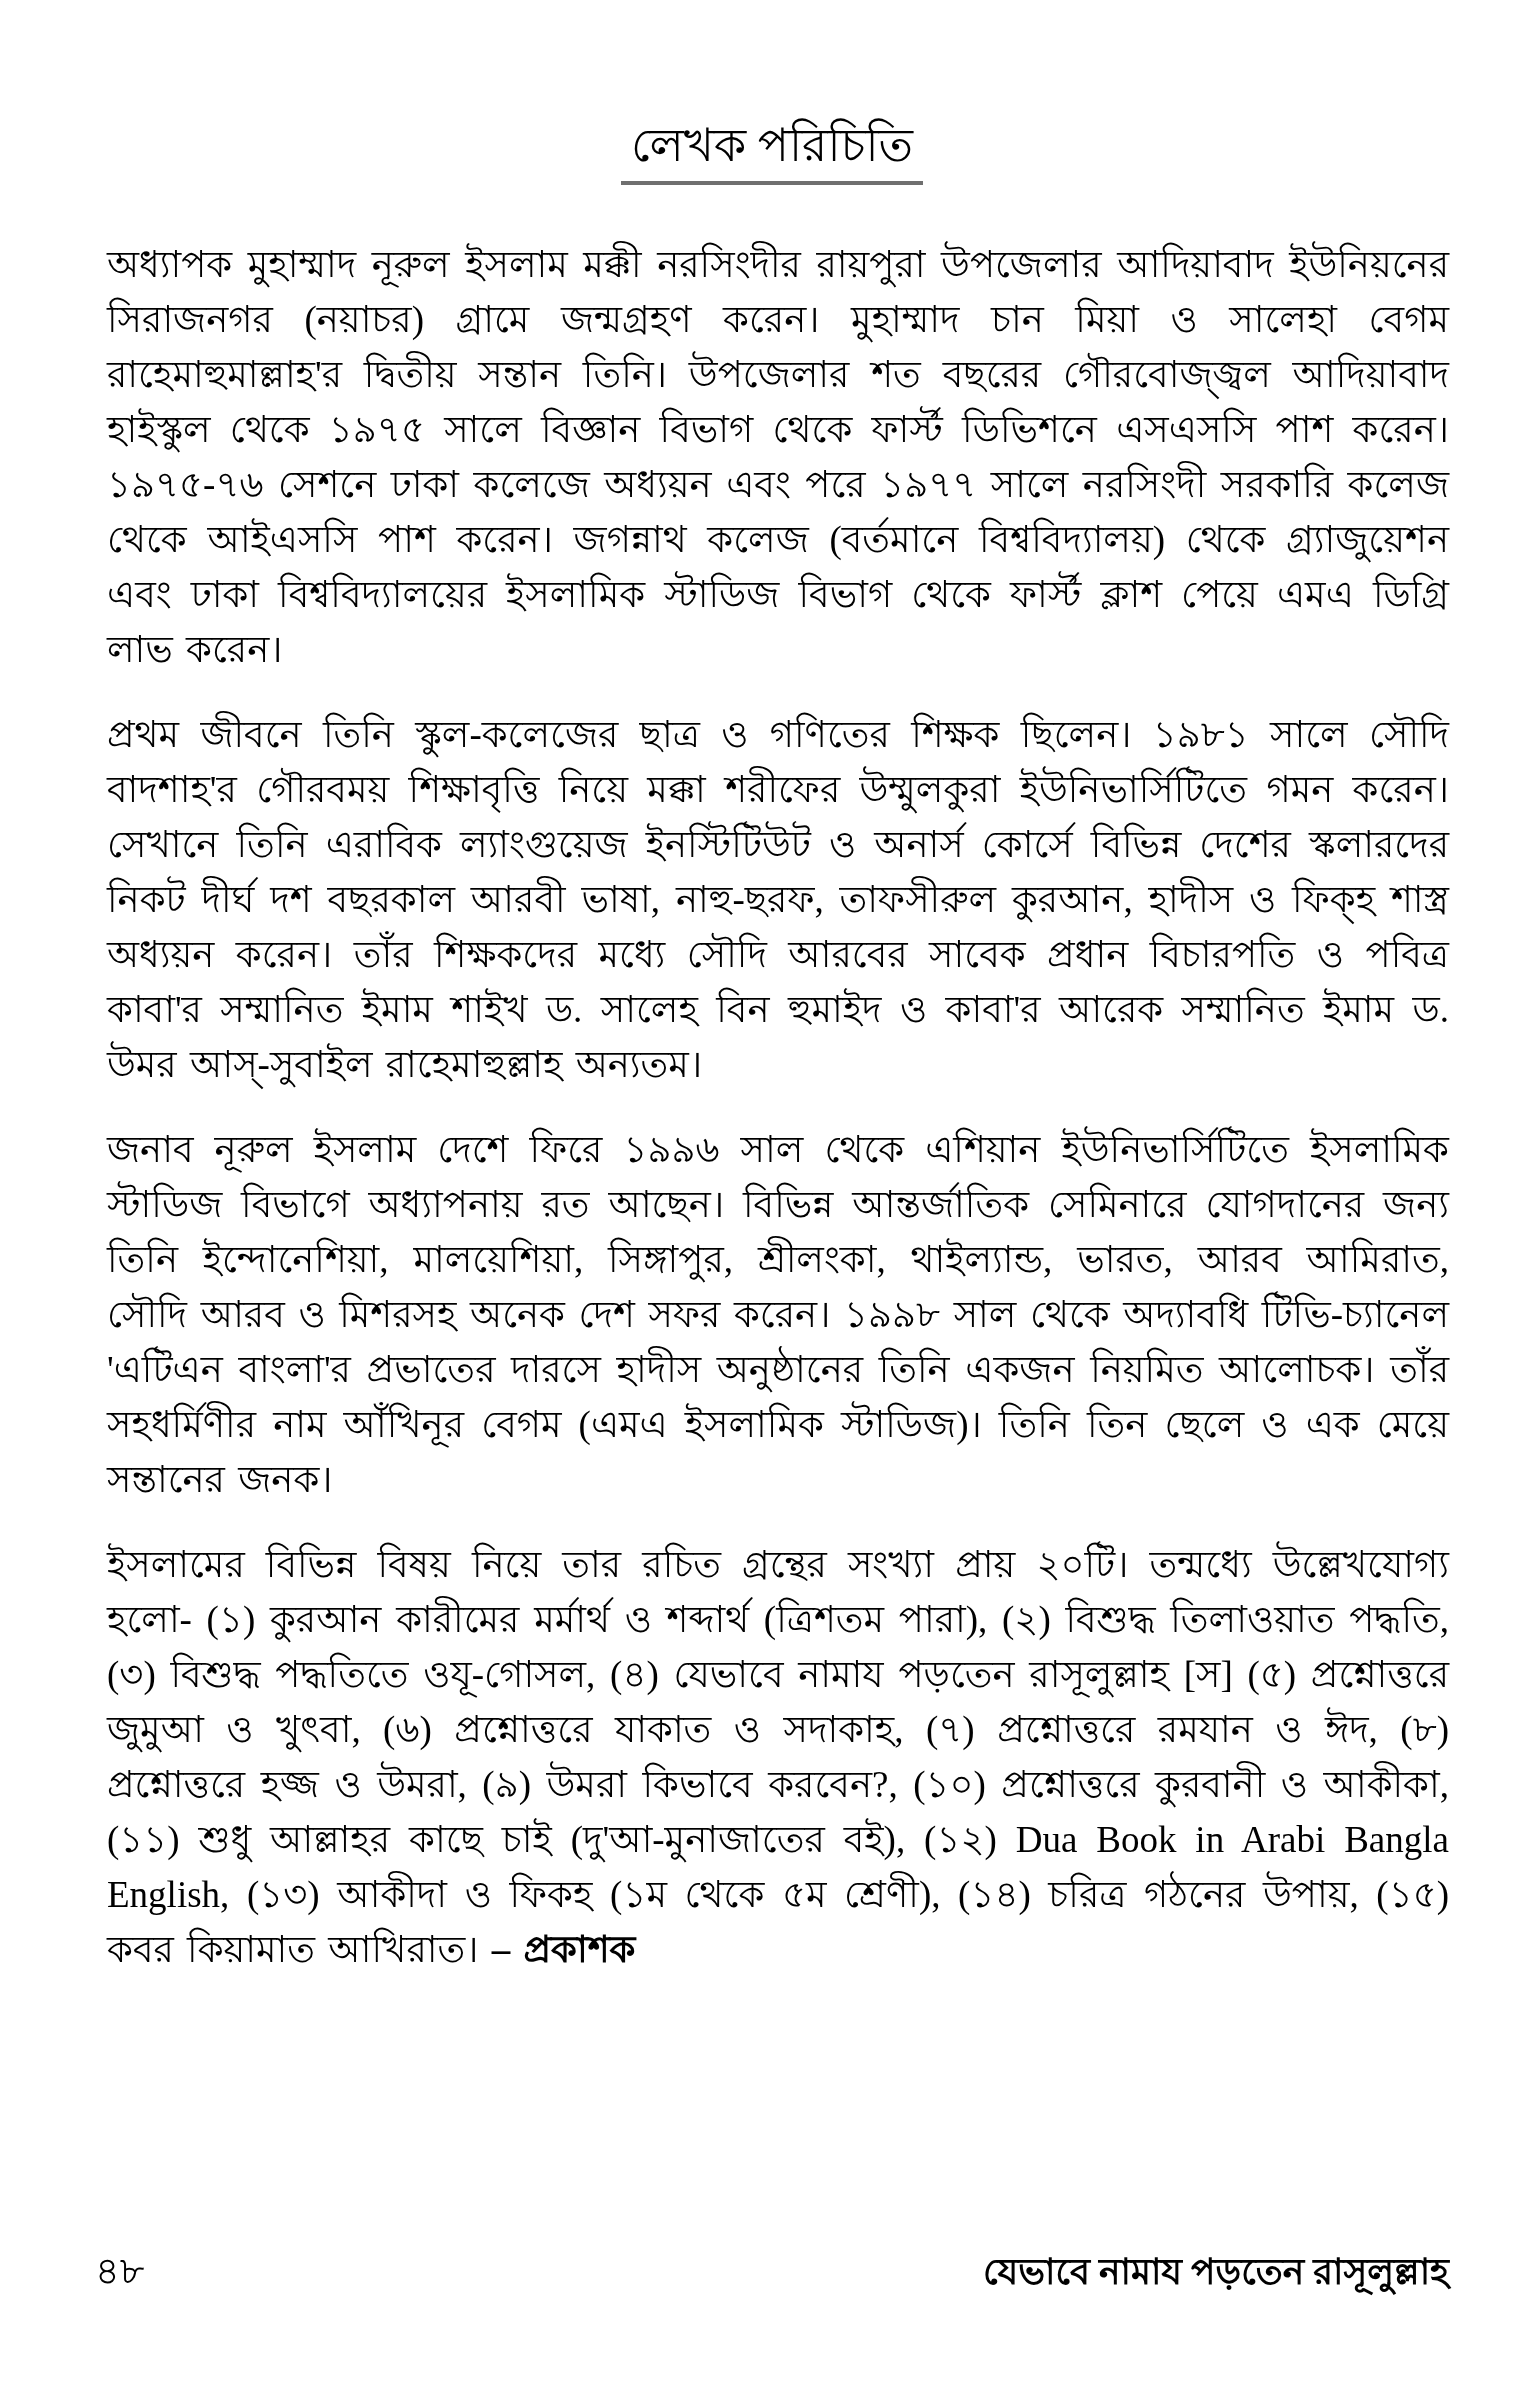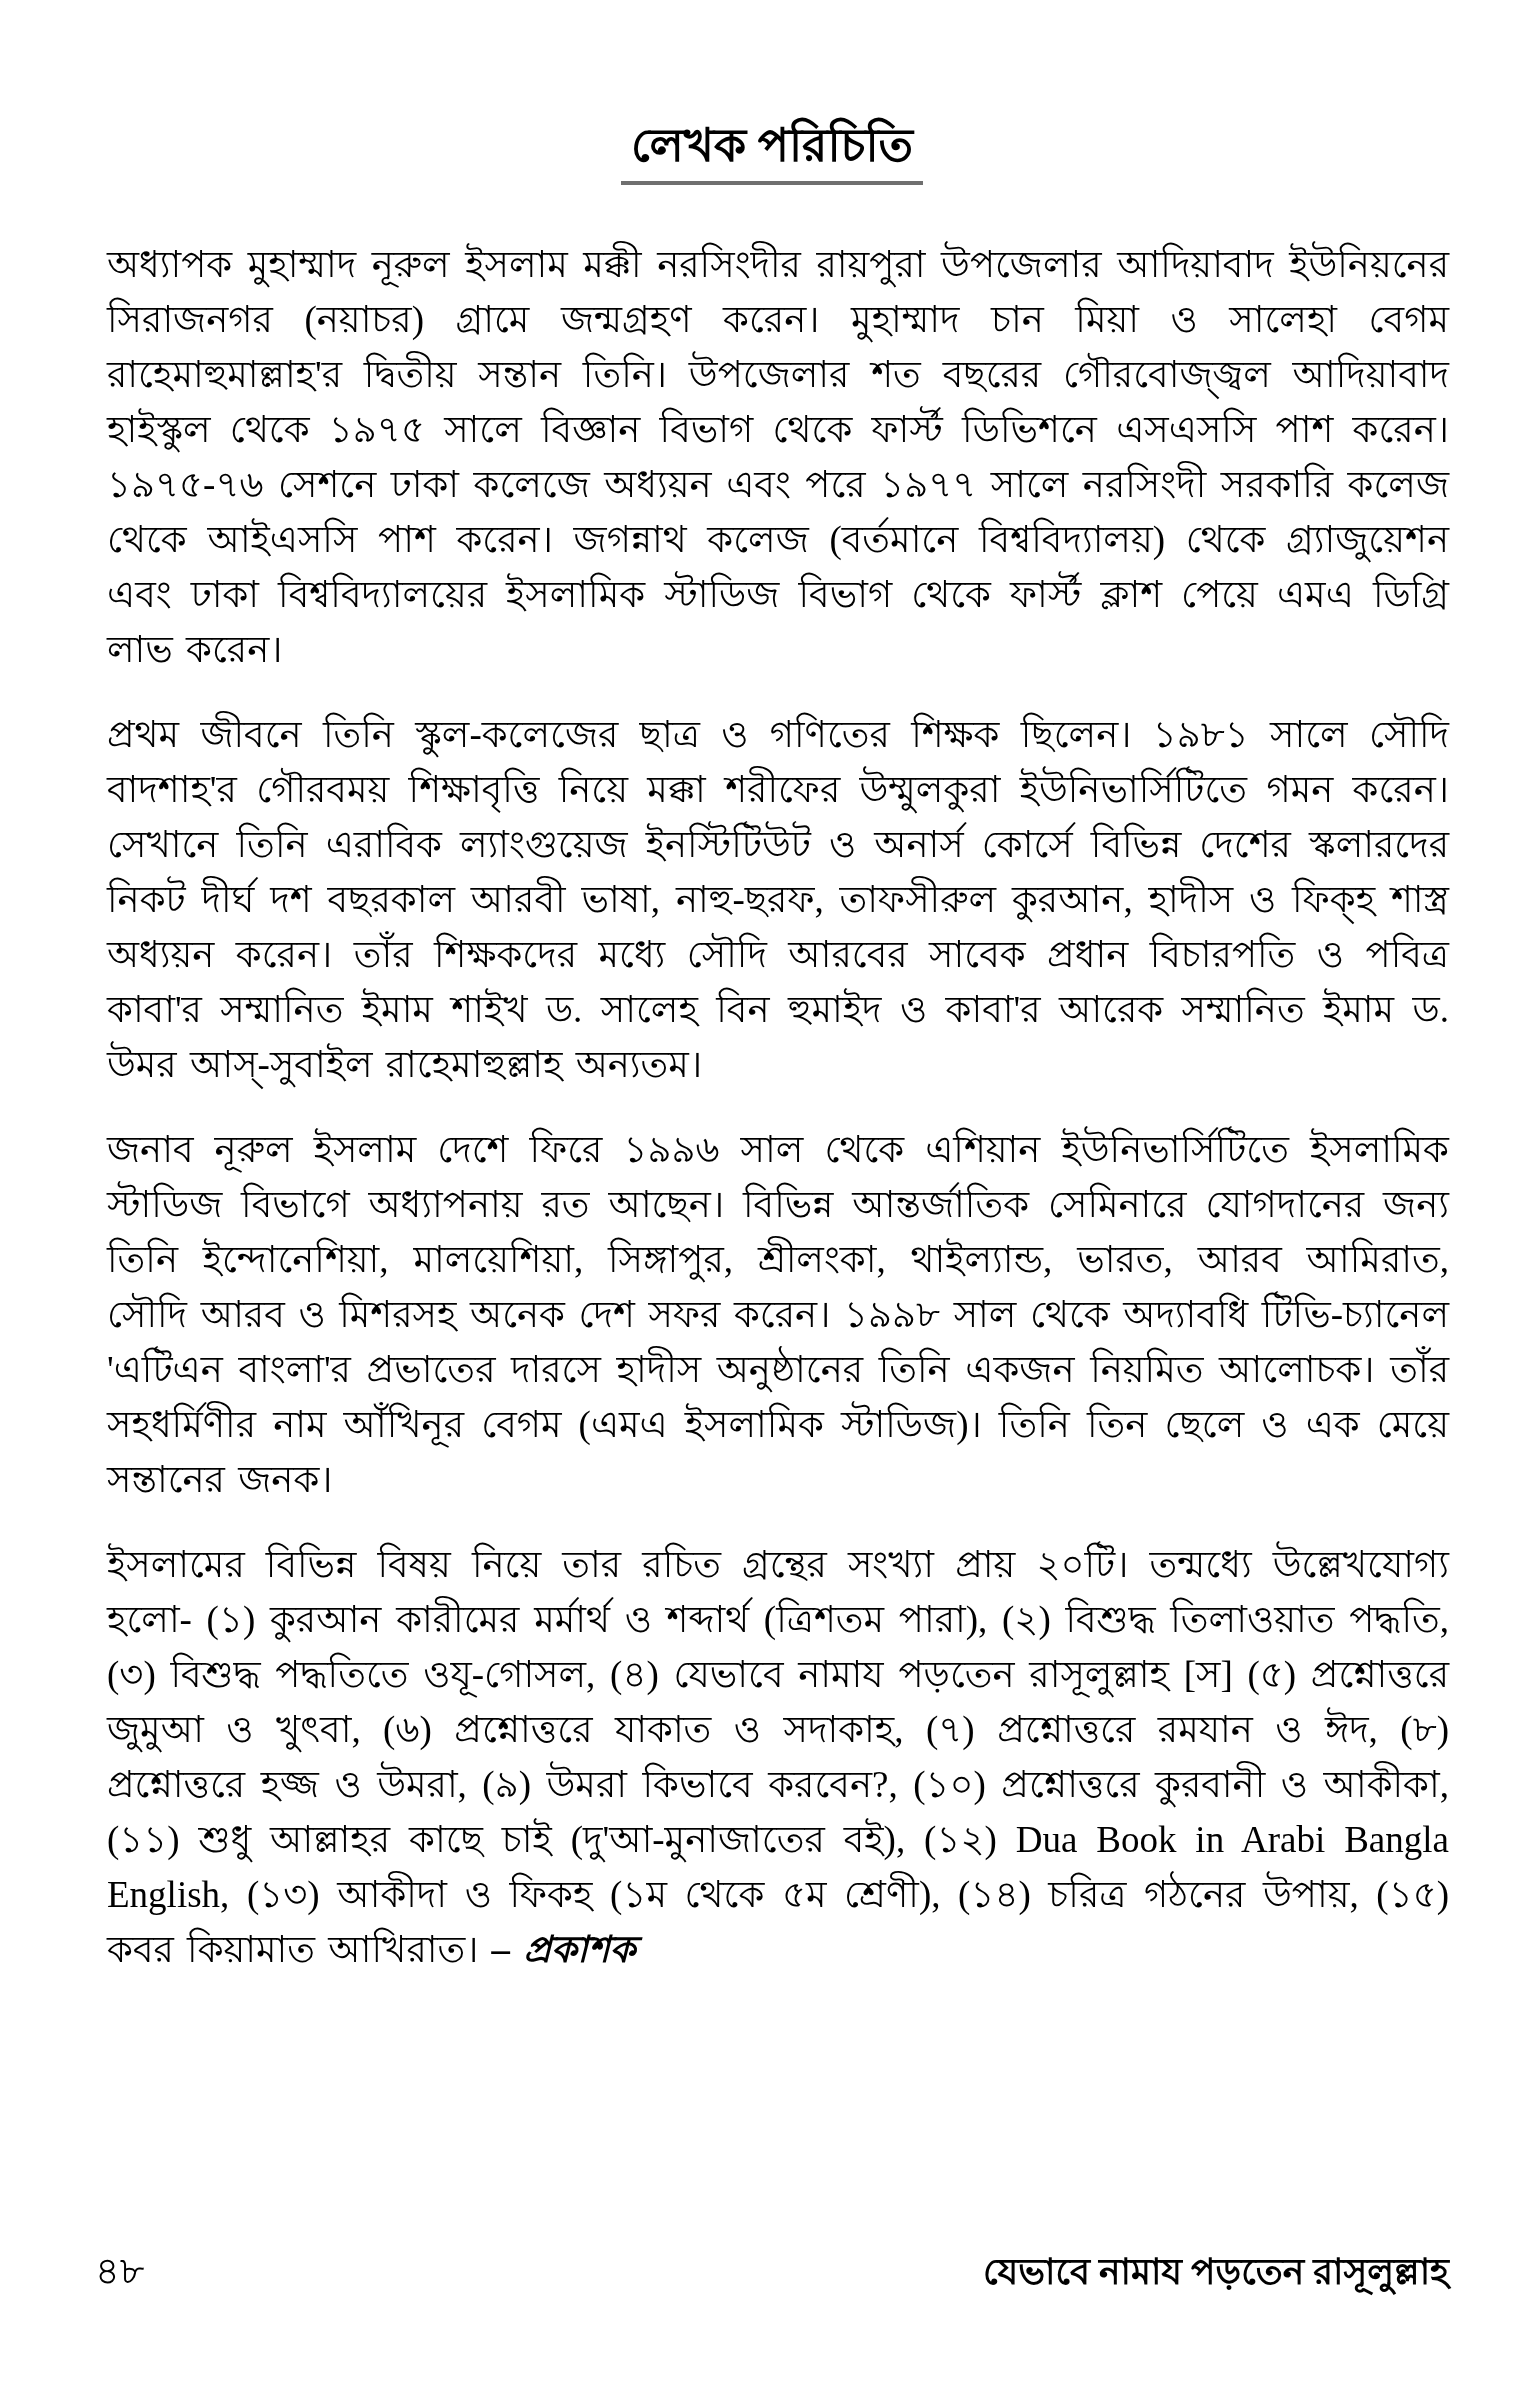--- a/index.html
+++ b/index.html
@@ -24,35 +24,34 @@
     left: 95px;
     right: 88px;
   }
   .title-wrap {
     text-align: center;
     margin-bottom: 52px;
   }
   .page-title {
     display: inline-block;
     font-size: 46px;
-    font-weight: bold;
+    font-weight: normal;
     line-height: 1.25;
     padding: 0 10px 6px 10px;
     border-bottom: 4px solid #6f6f6f;
   }
   .body-text p {
     margin: 0 0 30px 12px;
     font-size: 37px;
     line-height: 55px;
     text-align: justify;
     word-spacing: 4px;
   }
   .publisher-sig {
     font-weight: bold;
-    font-style: italic;
   }
   .footer {
     position: absolute;
     left: 95px;
     right: 88px;
     top: 2241px;
     display: flex;
     justify-content: space-between;
     align-items: baseline;
     gap: 12px;

